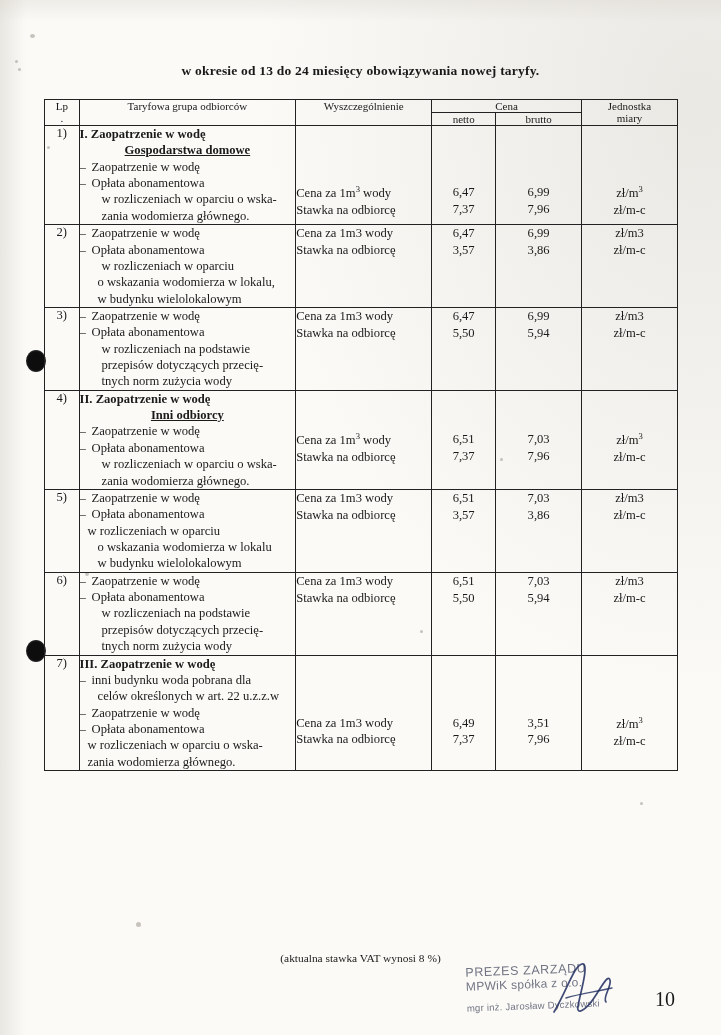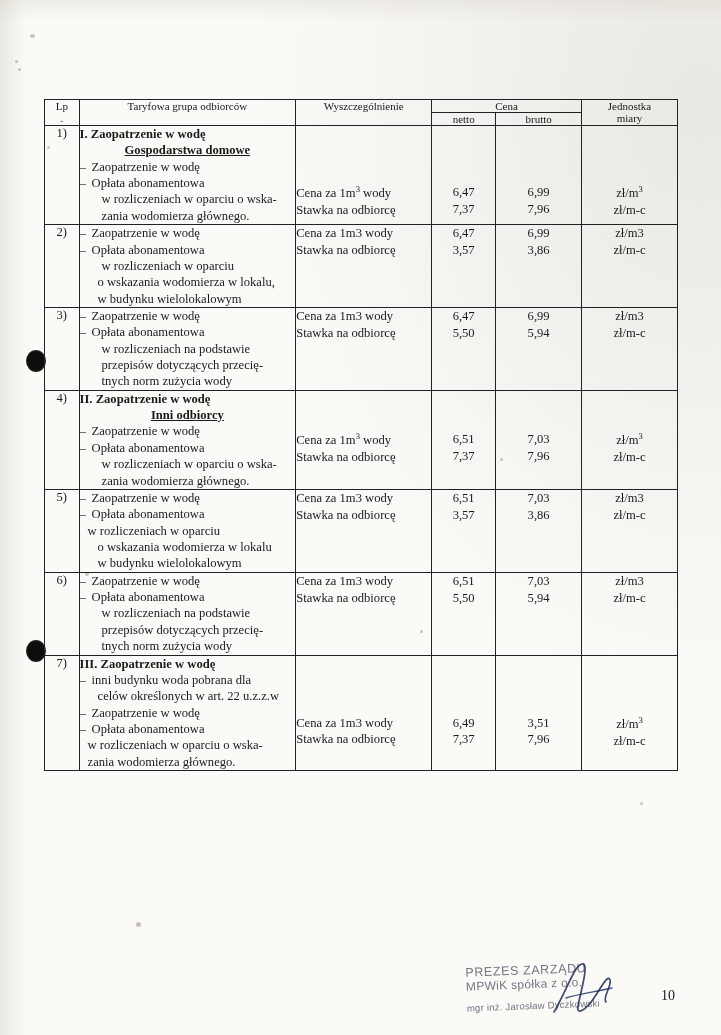--- a/index.html
+++ b/index.html
@@ -132,21 +132,21 @@
     text-align: center;
     font-size: 11.4px;
   }
   .footnote.f1 { top: 933px; }
   .footnote.f2 { top: 952px; }
 
   .pageno {
     position: absolute;
     right: 46px;
     top: 988px;
-    font-size: 14px;
+    font-size: 20px;
   }
 
   
   .stamp {
     position: absolute;
     left: 466px;
     top: 962px;
     width: 190px;
     color: #4a4f63;
     font-family: "Liberation Sans", sans-serif;
@@ -189,20 +189,21 @@
   <div class="speck" style="left:47px;top:146px;width:3px;height:3px;"></div>
   <div class="speck" style="left:85px;top:572px;width:4px;height:4px;"></div>
   <div class="speck" style="left:136px;top:922px;width:5px;height:5px;"></div>
   <div class="speck" style="left:420px;top:630px;width:3px;height:3px;"></div>
   <div class="speck" style="left:500px;top:458px;width:3px;height:3px;"></div>
   <div class="speck" style="left:640px;top:802px;width:3px;height:3px;"></div>
 
   <div class="hole h1"></div>
   <div class="hole h2"></div>
 
+  <div class="title l2">w okresie od 13 do 24 miesięcy obowiązywania nowej taryfy.</div>
 
   <table class="tariff">
     <thead>
       <tr>
         <th class="hcell h-lp" rowspan="2">
           <span>Lp</span><br>
           <span>.</span>
         </th>
         <th class="hcell h-group" rowspan="2">Taryfowa grupa odbiorców</th>
         <th class="hcell h-spec" rowspan="2">Wyszczególnienie</th>
@@ -420,20 +421,21 @@
         <td class="unit">
           <div style="height:59px;"></div>
           <div>zł/m<span class="sup">3</span></div>
           <div>zł/m-c</div>
         </td>
       </tr>
 
     </tbody>
   </table>
 
+  <div class="footnote f2">(aktualna stawka VAT wynosi 8 %)</div>
 
   <div class="stamp">
     <div class="l1">PREZES ZARZĄDU</div>
     <div class="l2">MPWiK spółka z o.o.</div>
     <div class="l3">mgr inż. Jarosław Dyczkowski</div>
   </div>
 
   <svg class="sig" viewBox="0 0 74 62">
     <path d="M6 54 C 20 30, 26 8, 34 6 C 42 4, 32 36, 30 48 C 28 58, 38 52, 46 40 C 54 28, 60 16, 62 22 C 64 28, 54 40, 58 44" fill="none" stroke="#1d2a5e" stroke-width="1.7" stroke-linecap="round" opacity="0.85"></path>
     <path d="M18 40 C 30 36, 46 34, 64 30" fill="none" stroke="#1d2a5e" stroke-width="1.4" stroke-linecap="round" opacity="0.8"></path>

